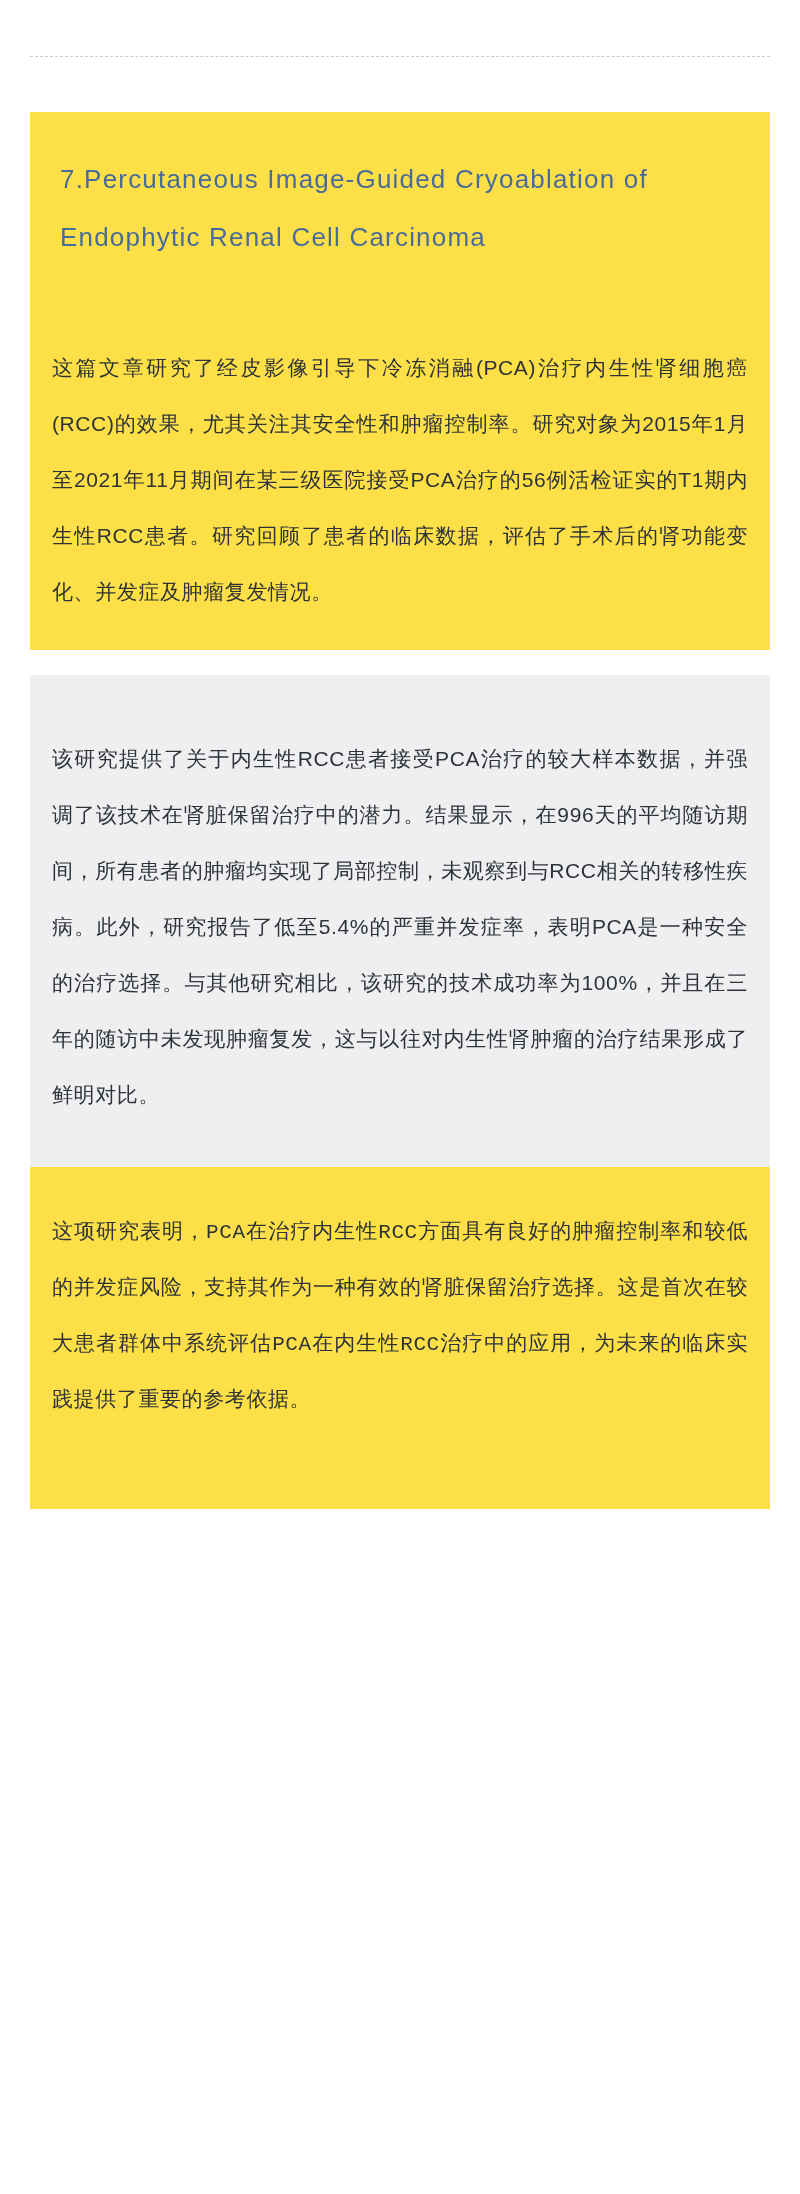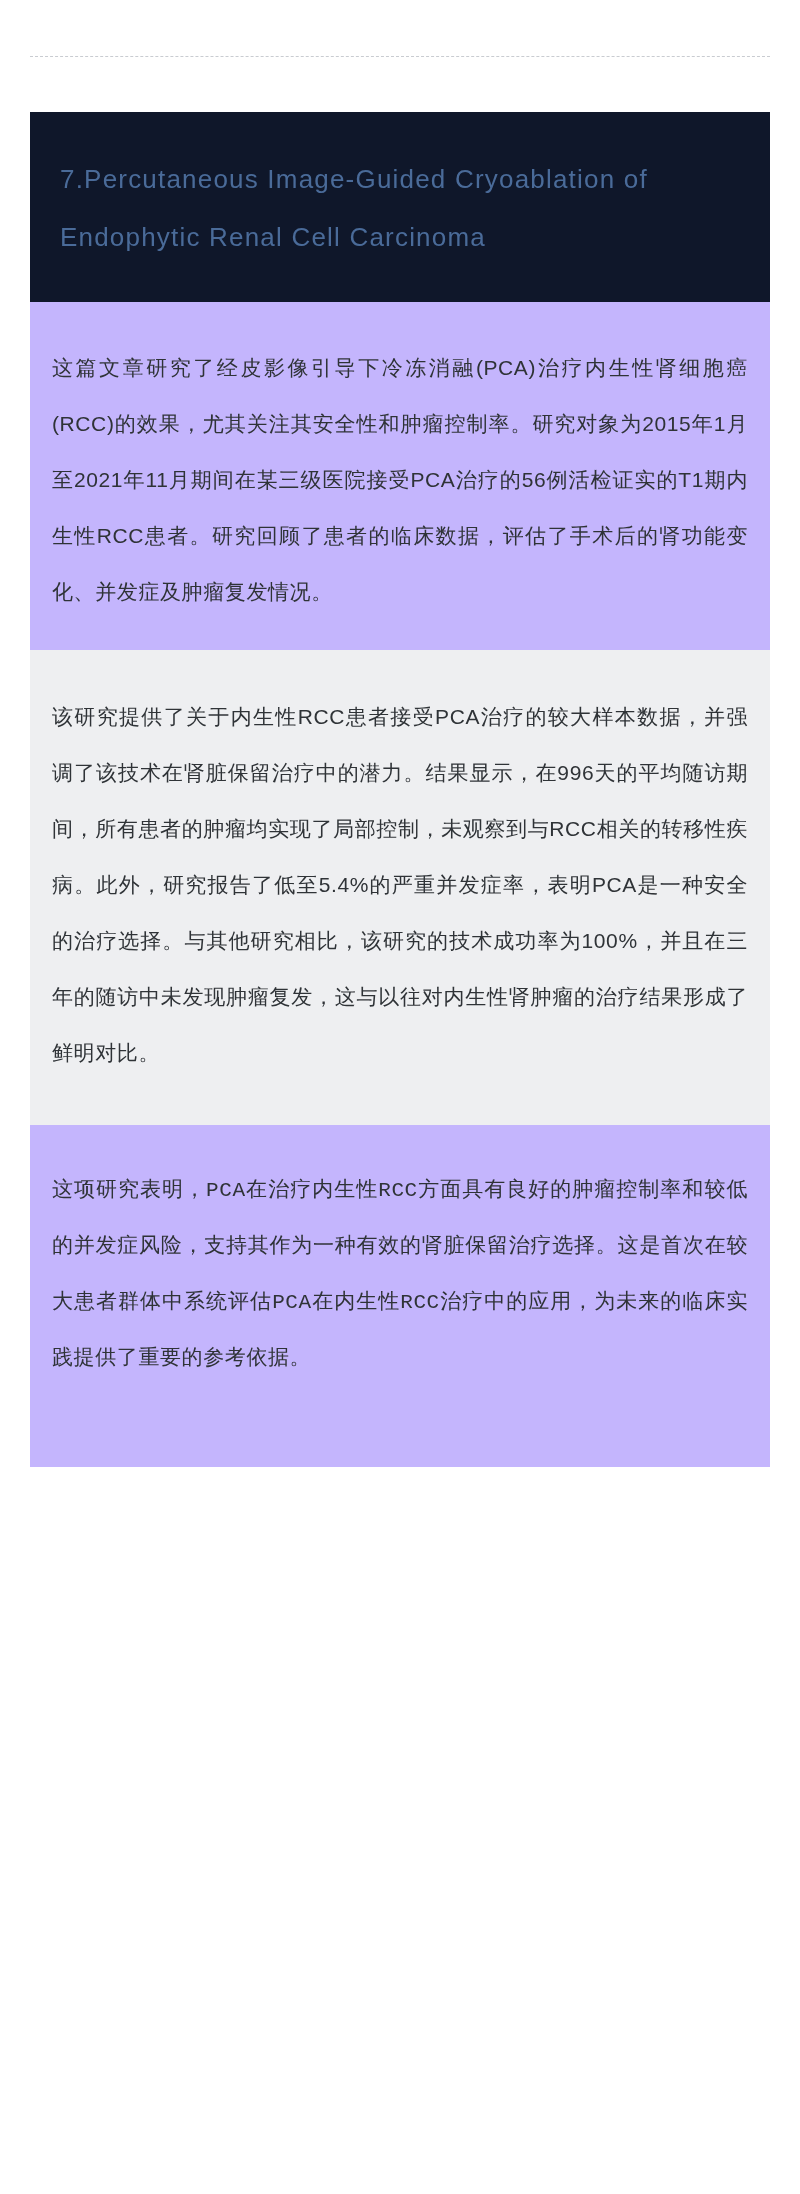--- a/index.html
+++ b/index.html
@@ -21,21 +21,21 @@
     padding: 0;
     position: relative;
   }
   .top-divider {
     margin: 56px 30px 0 30px;
     border-top: 1px dashed #c9ccd1;
     height: 0;
   }
   .title-block {
     margin: 55px 30px 0 30px;
-    background: #0f172a;
+    background: #fde047;
     padding: 38px 30px 36px 30px;
     box-sizing: border-box;
   }
   .title-text {
     color: #4a6b99;
     font-size: 26px;
     line-height: 58px;
     letter-spacing: 1.2px;
     font-weight: 400;
     word-break: break-word;
@@ -44,26 +44,27 @@
     margin: 0 30px;
     box-sizing: border-box;
     color: #2f3337;
     font-size: 21px;
     line-height: 56px;
     letter-spacing: 0.6px;
     text-align: justify;
     word-break: break-word;
   }
   .para.plain {
-    background: #c4b5fd;
+    background: #fde047;
     padding: 38px 22px 30px 22px;
   }
   .para.shaded {
     background: #eeeff1;
-    padding: 39px 22px 44px 22px;
+    padding: 56px 22px 44px 22px;
+    margin-top: 25px;
   }
   .para.last {
     padding-bottom: 80px;
     font-family: Liberation Mono, monospace;
   }
 </style>
 </head>
 <body>
 
 <div class="page">

